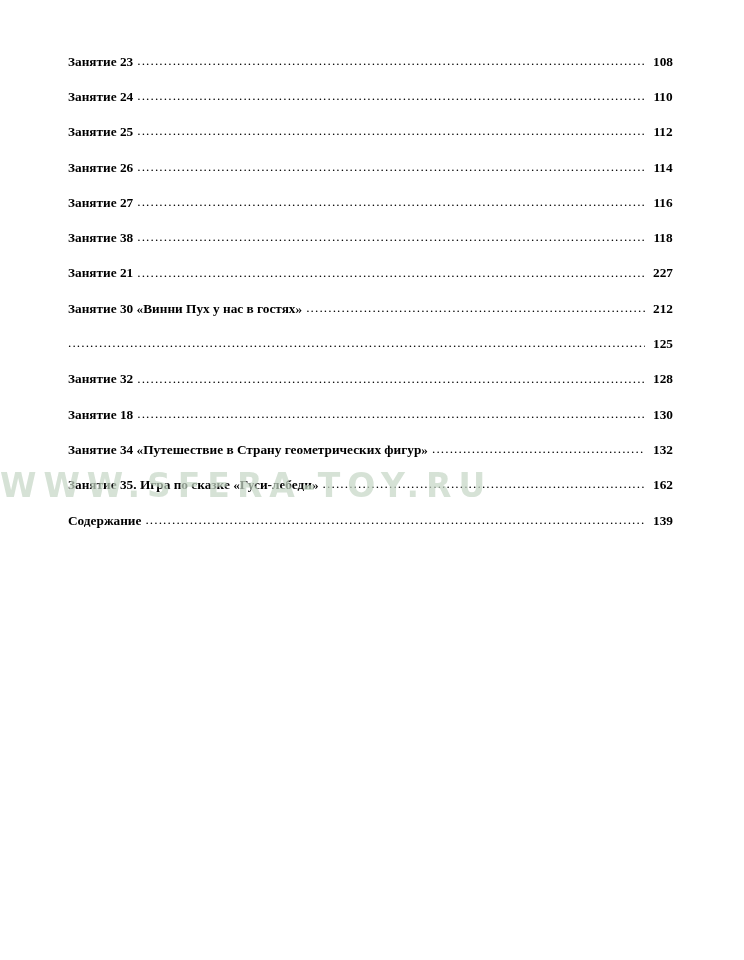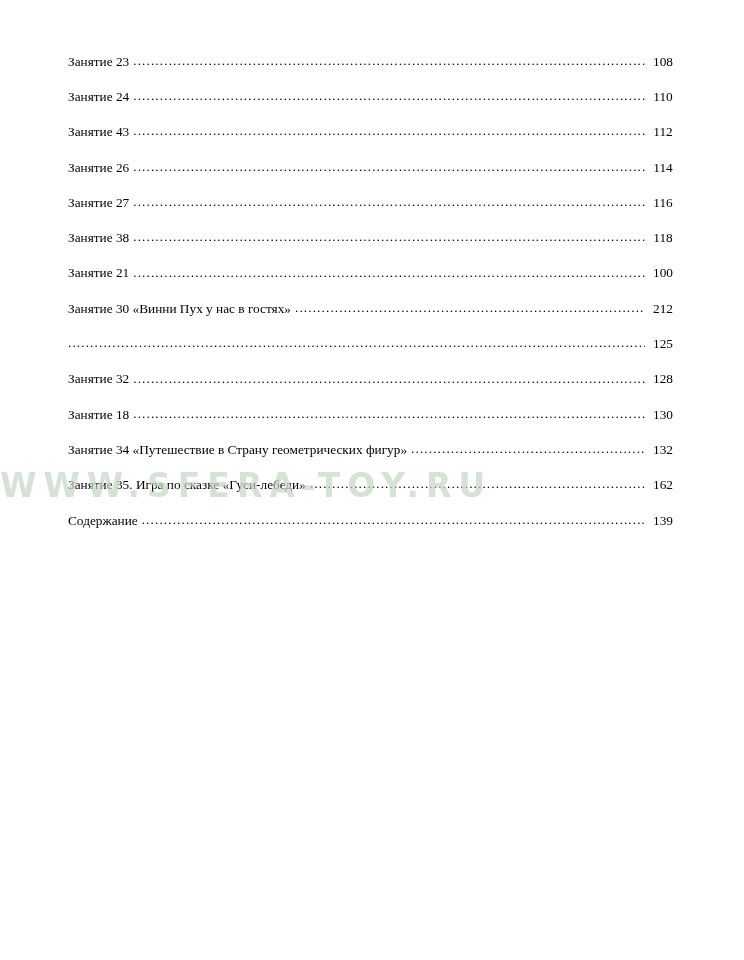--- a/index.html
+++ b/index.html
@@ -55,21 +55,21 @@
     white-space: nowrap;
   }
   .toc-row .page-num {
     flex: 0 0 auto;
     padding-left: 5px;
     text-align: center;
     min-width: 26px;
   }
   .toc-row.bold .title,
   .toc-row.bold .page-num {
-    font-weight: normal;
+    font-weight: bold;
   }
   .toc-row.bold .leader::before {
     font-weight: normal;
   }
 
   
   .watermark {
     position: absolute;
     left: 0;
     top: 455px;
@@ -103,21 +103,21 @@
       <span class="page-num">108</span>
     </div>
 
     <div class="toc-row bold">
       <span class="title">Занятие 24</span>
       <span class="leader"></span>
       <span class="page-num">110</span>
     </div>
 
     <div class="toc-row bold">
-      <span class="title">Занятие 43</span>
+      <span class="title">Занятие 25</span>
       <span class="leader"></span>
       <span class="page-num">112</span>
     </div>
 
     <div class="toc-row bold">
       <span class="title">Занятие 26</span>
       <span class="leader"></span>
       <span class="page-num">114</span>
     </div>
 
@@ -129,21 +129,21 @@
 
     <div class="toc-row bold">
       <span class="title">Занятие 38</span>
       <span class="leader"></span>
       <span class="page-num">118</span>
     </div>
 
     <div class="toc-row bold">
       <span class="title">Занятие 21</span>
       <span class="leader"></span>
-      <span class="page-num">100</span>
+      <span class="page-num">227</span>
     </div>
 
     <div class="toc-row bold">
       <span class="title">Занятие 30 «Винни Пух у нас в гостях»</span>
       <span class="leader"></span>
       <span class="page-num">212</span>
     </div>
 
     <div class="toc-row bold">
       <span class="leader"></span>

